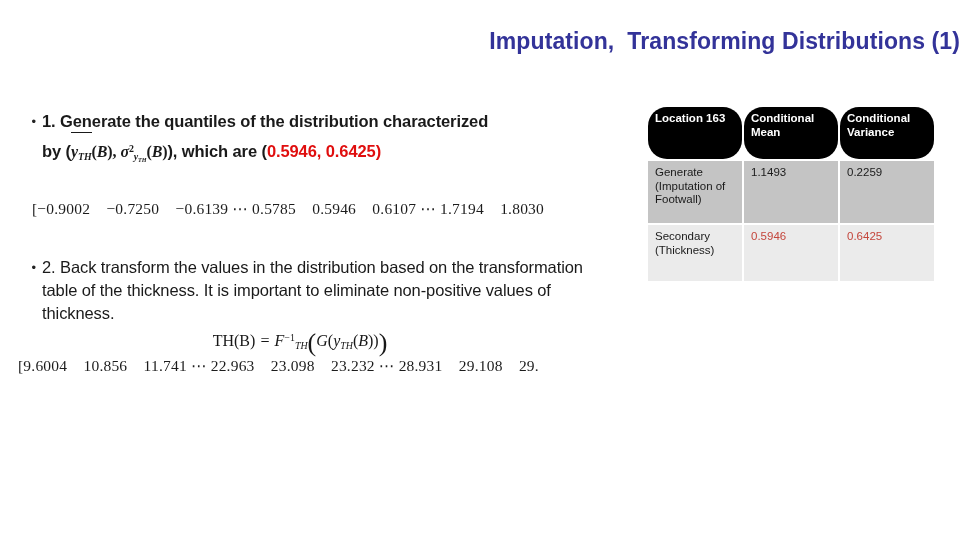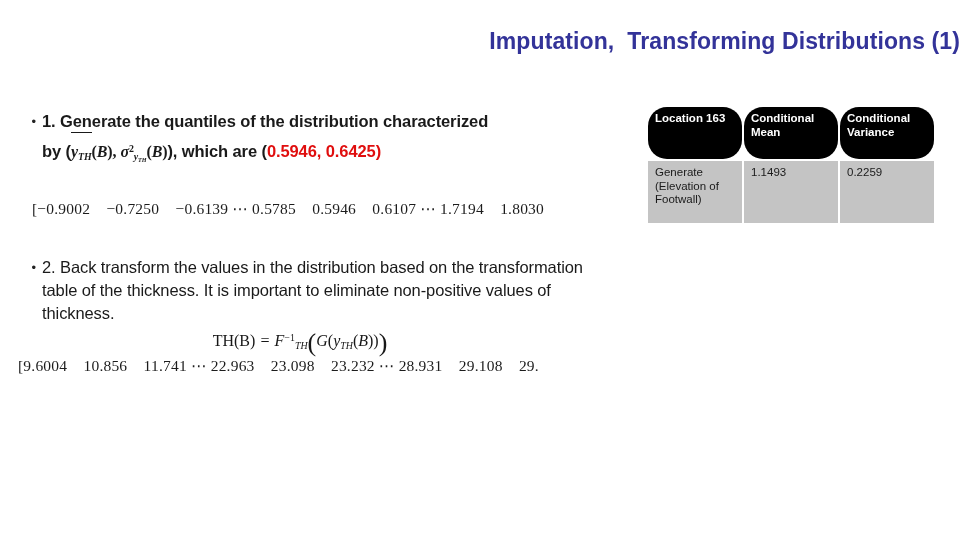--- a/index.html
+++ b/index.html
@@ -215,19 +215,26 @@
         <span>Conditional</span><br><span>Mean</span>
       </th>
       <th>
         <span>Conditional</span><br><span>Variance</span>
       </th>
     </tr>
   </thead>
   <tbody>
     <tr class="row-primary">
       <td>
-        <span>Generate</span><br><span>(Elevation of</span><br><span>Footwall)</span>
+        <span>Generate</span><br><span>(Imputation of</span><br><span>Footwall)</span>
       </td>
       <td class="val">1.1493</td>
       <td class="val">0.2259</td>
     </tr>
+    <tr class="row-secondary">
+      <td>
+        <span>Secondary</span><br><span>(Thickness)</span>
+      </td>
+      <td class="val">0.5946</td>
+      <td class="val">0.6425</td>
+    </tr>
   </tbody>
 </table>
 
 </body></html>

